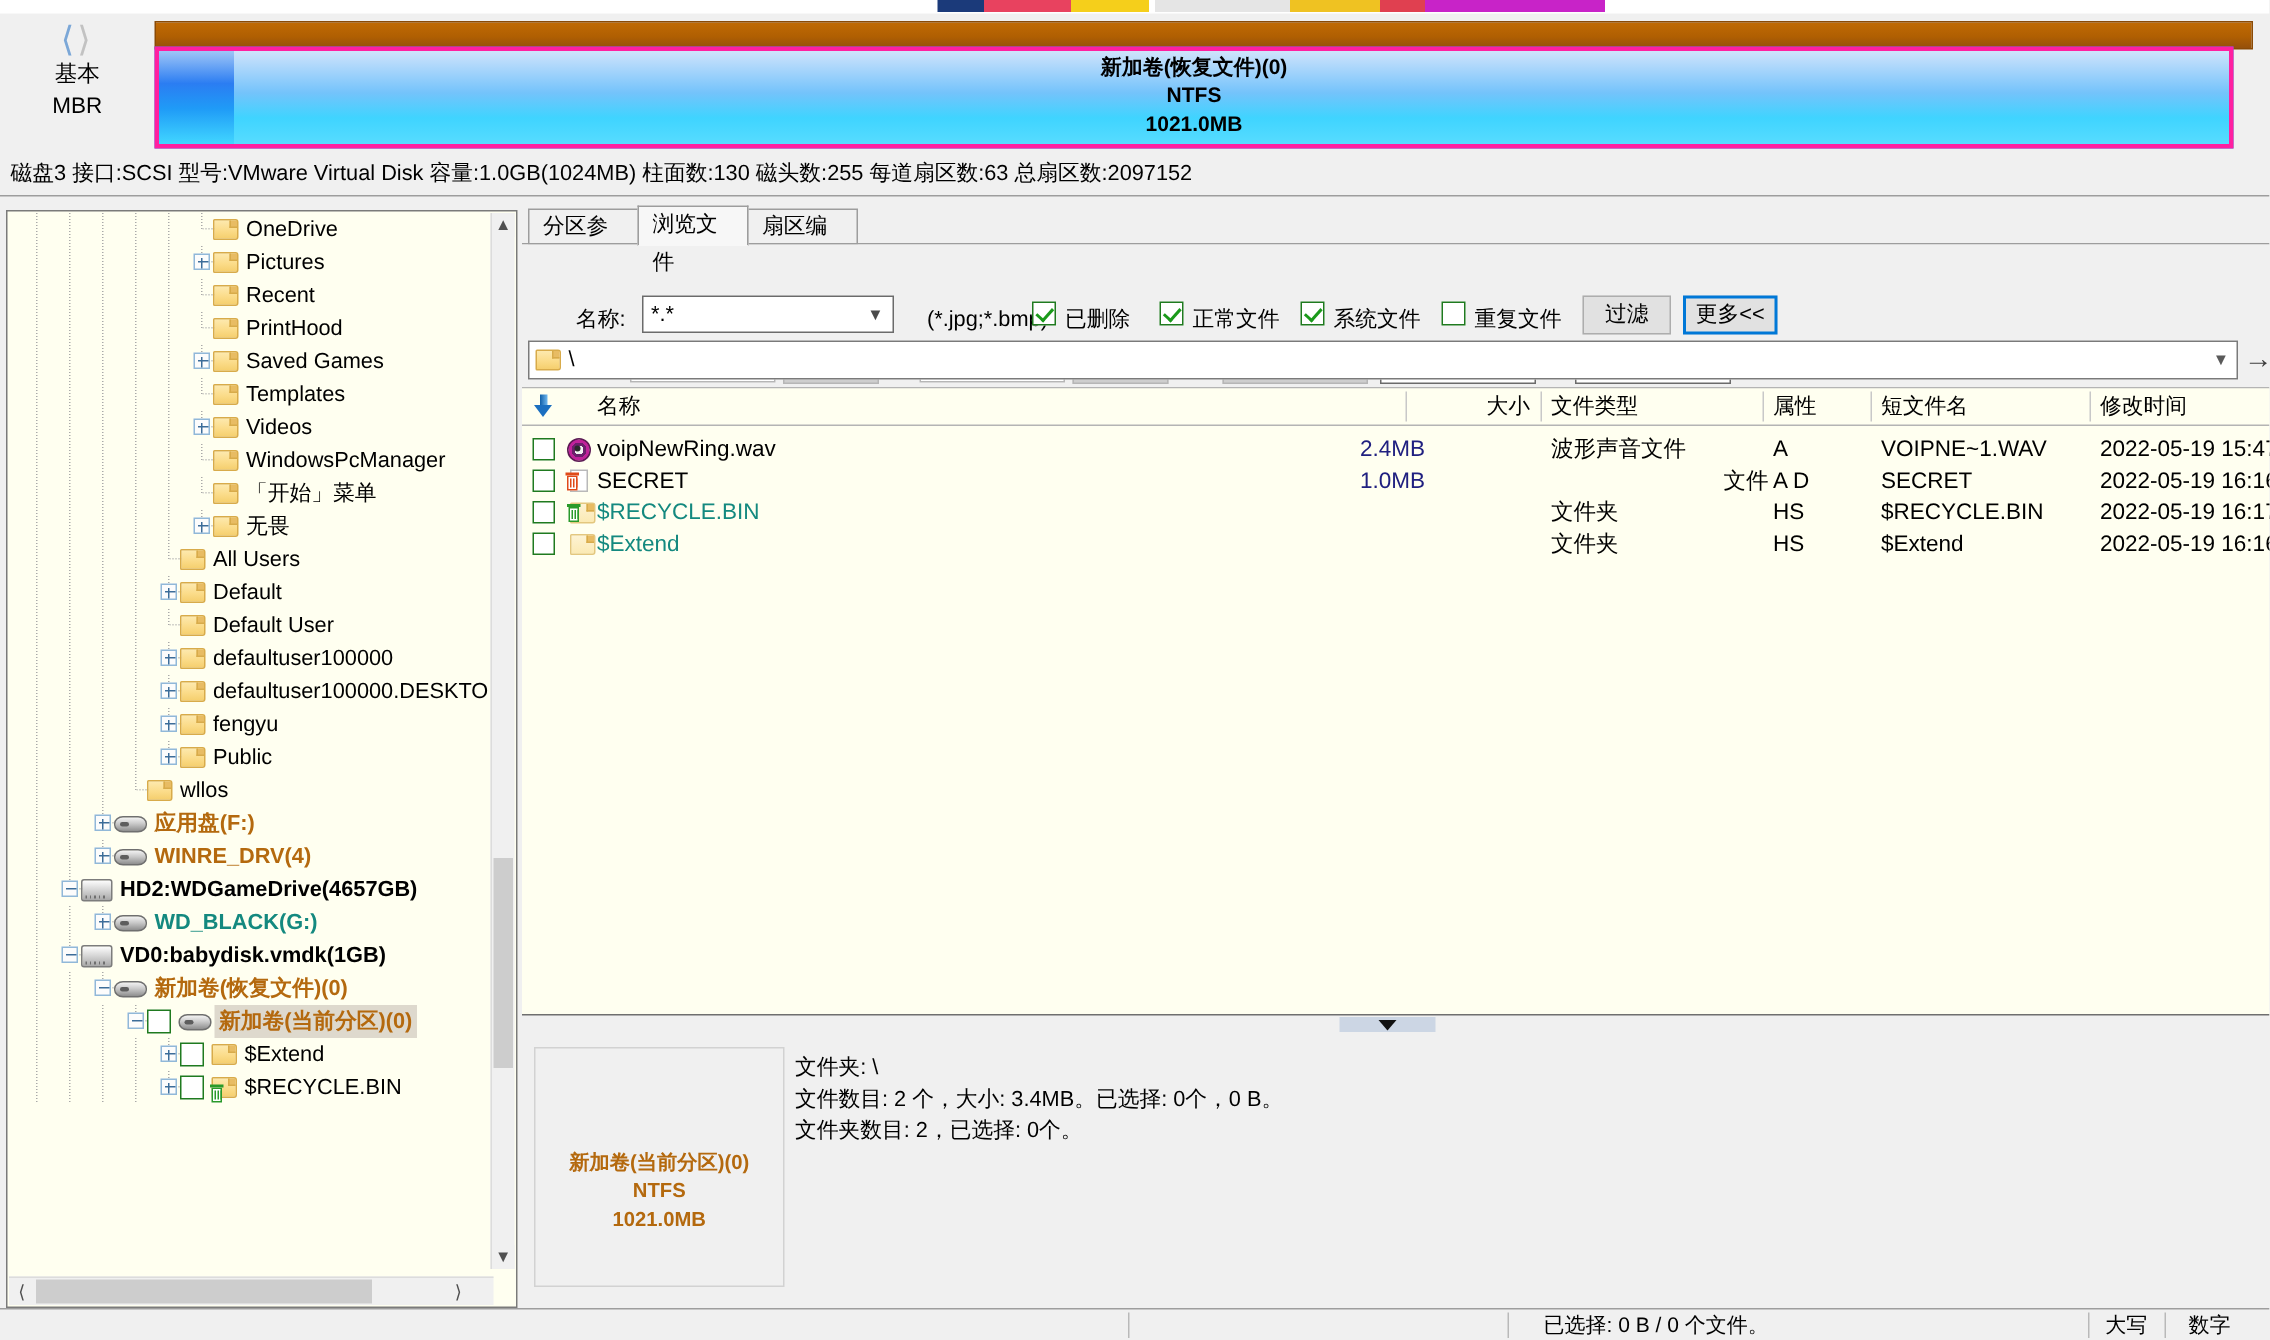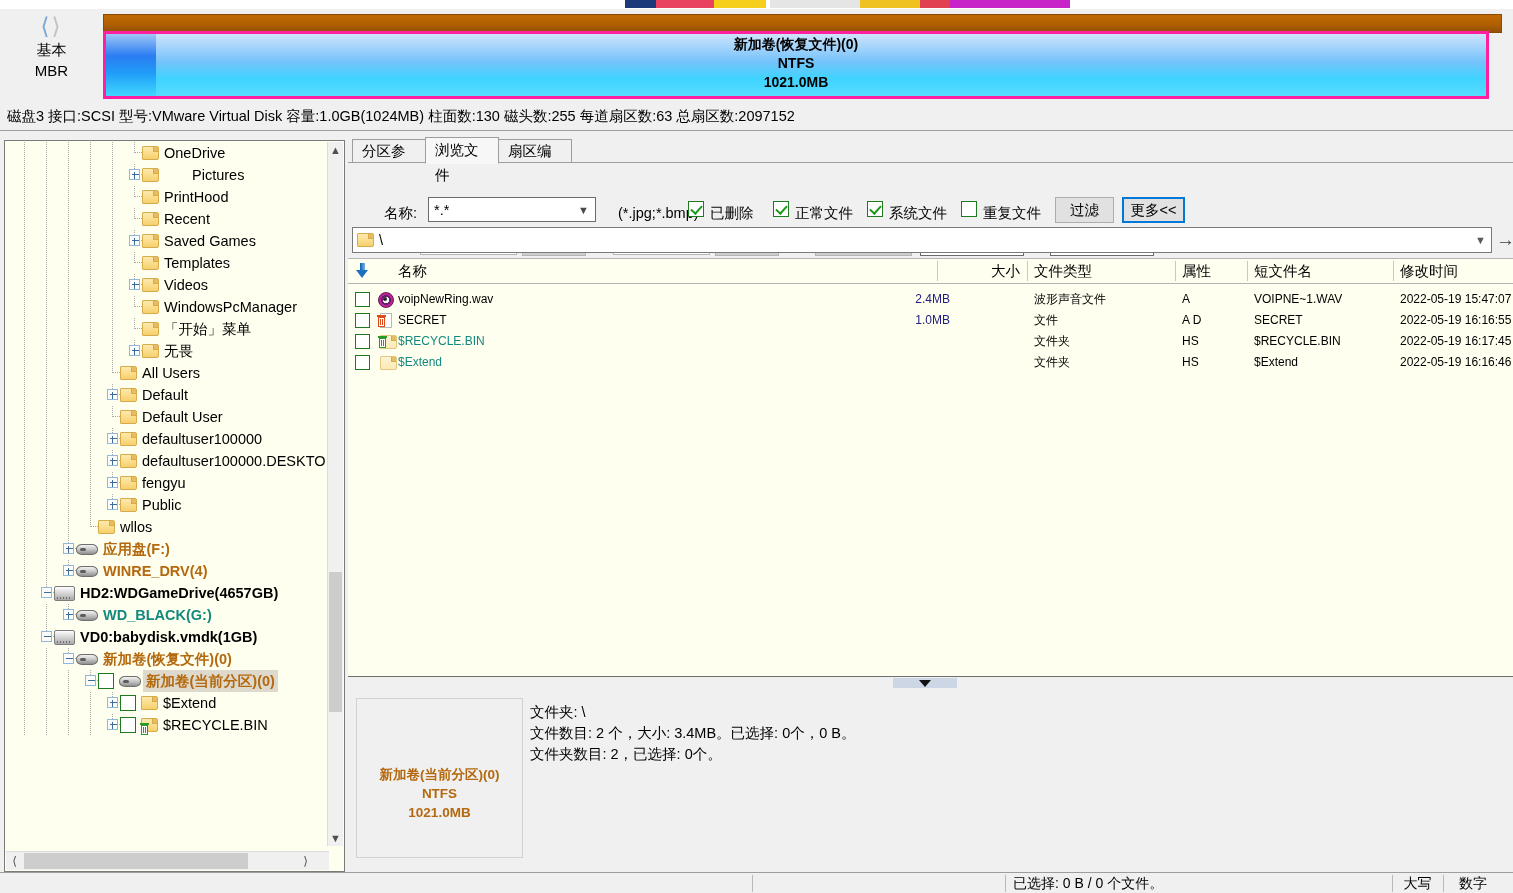--- a/index.html
+++ b/index.html
@@ -134,21 +134,21 @@
   .fhead{position:absolute;left:0;top:0;width:1165px;height:24px;background:#fffff0;
      border-bottom:1px solid #b4b4b4;}
   .fhead .hc{position:absolute;top:0;line-height:24px;font-size:14.5px;padding-left:6px;box-sizing:border-box;font-family:Liberation Serif, serif;}
   .hsep{position:absolute;top:2px;width:1px;height:20px;background:#c8c8c8;}
   .sortarrow{position:absolute;left:8px;top:4px;width:13px;height:16px;}
   .sortarrow .st{position:absolute;left:4px;top:0;width:5px;height:8px;
      background:linear-gradient(to right,#0f5ea8,#6fb7ef);}
   .sortarrow .sh{position:absolute;left:0;top:7px;width:0;height:0;
      border-left:6.5px solid transparent;border-right:6.5px solid transparent;border-top:8px solid #1b6fc0;}
 
-  .frow{position:absolute;left:0;width:1165px;height:21px;font-size:12px;line-height:21px;}
+  .frow{position:absolute;left:0;width:1165px;height:21px;font-size:15px;line-height:21px;}
   .frow .c{position:absolute;top:0;}
   .fcb{position:absolute;left:355px;top:3px;width:15px;height:15px;background:#fff;border:1px solid #1f7a1f;box-sizing:border-box;}
   .ficon{position:absolute;left:378px;top:3px;width:16px;height:16px;}
 
   .icon-disc{width:16px;height:16px;border-radius:50%;
      background:radial-gradient(circle at 50% 50%,#f4f4f4 0 3px,#6b1f6b 3px 5px,#c0219a 5px 7px,#a01d78 7px 8px);
      border:1px solid #5c1a54;box-sizing:border-box;}
   .icon-disc:after{content:"";position:absolute;left:5px;top:5px;width:4px;height:4px;
      background:#2a2a2a;border-radius:50%;}
   .icon-doc{position:absolute;left:2px;top:0;width:12px;height:15px;background:#fff;
@@ -169,21 +169,21 @@
   .infopanel{position:absolute;left:348px;top:688px;width:1165px;height:178px;background:#f0f0f0;}
   .minimap{position:absolute;left:8px;top:10px;width:167px;height:160px;
      background:#f0f0f0;border:1px solid #d2d2d2;box-sizing:border-box;}
   .minimap .mt{position:absolute;left:0;right:0;top:66px;text-align:center;color:#b4690e;
      font-weight:bold;font-size:13.5px;line-height:19px;}
   .infotext{position:absolute;left:182px;top:14px;font-size:14.5px;line-height:21px;color:#000;white-space:nowrap;}
 
   .statusbar{position:absolute;left:0;top:872px;width:1513px;height:21px;background:#f0f0f0;
      border-top:1px solid #9d9d9d;}
   .statusbar .seg{position:absolute;top:0;height:21px;line-height:21px;font-size:14px;
-     padding-left:8px;box-sizing:border-box;}
+     padding-left:24px;box-sizing:border-box;}
   .vdiv{position:absolute;top:2px;width:1px;height:17px;background:#b9b9b9;}
 </style>
 </head>
 <body>
 
 <div class="app">
 
   <div class="toolstrip">
     <div class="tsitem" style="left:625px;width:55px;background:#1b3a7a;"></div>
     <div class="tsitem" style="left:656px;width:58px;background:#e8425f;"></div>
@@ -240,47 +240,47 @@
           <div class="gline" style="left: 40px;"></div>
           <div class="gline" style="left: 62px;"></div>
           <div class="gline" style="left: 84px;"></div>
           <div class="gline" style="left: 106px;"></div>
           <div class="elbow" style="left: 128px; top: 0px; height: 11px;"></div>
           <div class="dashr" style="left: 129px;"></div>
           <div class="plus p" style="left: 123px;"></div>
           <div class="folder" style="left: 136px;">
             <i></i>
           </div>
-          <span class="tlabel" style="left: 155px; margin-left: 28px;">Pictures</span>
+          <span class="tlabel" style="left: 155px;">Pictures</span>
+        </div>
+        <div class="trow">
+          <div class="gline" style="left: 18px;"></div>
+          <div class="gline" style="left: 40px;"></div>
+          <div class="gline" style="left: 62px;"></div>
+          <div class="gline" style="left: 84px;"></div>
+          <div class="gline" style="left: 106px;"></div>
+          <div class="elbow" style="left: 128px; top: 0px; height: 11px;"></div>
+          <div class="dashr" style="left: 129px;"></div>
+          <div class="folder" style="left: 136px;">
+            <i></i>
+          </div>
+          <span class="tlabel" style="left: 155px;">Recent</span>
         </div>
         <div class="trow">
           <div class="gline" style="left: 18px;"></div>
           <div class="gline" style="left: 40px;"></div>
           <div class="gline" style="left: 62px;"></div>
           <div class="gline" style="left: 84px;"></div>
           <div class="gline" style="left: 106px;"></div>
           <div class="elbow" style="left: 128px; top: 0px; height: 11px;"></div>
           <div class="dashr" style="left: 129px;"></div>
           <div class="folder" style="left: 136px;">
             <i></i>
           </div>
           <span class="tlabel" style="left: 155px;">PrintHood</span>
-        </div>
-        <div class="trow">
-          <div class="gline" style="left: 18px;"></div>
-          <div class="gline" style="left: 40px;"></div>
-          <div class="gline" style="left: 62px;"></div>
-          <div class="gline" style="left: 84px;"></div>
-          <div class="gline" style="left: 106px;"></div>
-          <div class="elbow" style="left: 128px; top: 0px; height: 11px;"></div>
-          <div class="dashr" style="left: 129px;"></div>
-          <div class="folder" style="left: 136px;">
-            <i></i>
-          </div>
-          <span class="tlabel" style="left: 155px;">Recent</span>
         </div>
         <div class="trow">
           <div class="gline" style="left: 18px;"></div>
           <div class="gline" style="left: 40px;"></div>
           <div class="gline" style="left: 62px;"></div>
           <div class="gline" style="left: 84px;"></div>
           <div class="gline" style="left: 106px;"></div>
           <div class="elbow" style="left: 128px; top: 0px; height: 11px;"></div>
           <div class="dashr" style="left: 129px;"></div>
           <div class="plus p" style="left: 123px;"></div>
@@ -672,21 +672,21 @@
           <div class="fcb" style="left: 7px;"></div>
           <div class="ficon" style="left: 30px;">
             <div class="icon-doc"></div>
             <div class="icon-rtrash">
               <div class="lid"></div>
               <div class="can"></div>
             </div>
           </div>
           <div class="c" style="left: 50px; width: 250px; color: rgb(0, 0, 0);">SECRET</div>
           <div class="c" style="left: 520px; width: 82px; text-align: right; color: rgb(32, 32, 128);">1.0MB</div>
-          <div class="c" style="left: 686px; width: 145px;">文件</div>
+          <div class="c" style="left: 686px; width: 145px; text-align: right;">文件</div>
           <div class="c" style="left: 834px; width: 68px;">A D</div>
           <div class="c" style="left: 906px; width: 143px;">SECRET</div>
           <div class="c" style="left: 1052px; width: 230px;">2022-05-19 16:16:55</div>
         </div>
         <div class="frow" style="top: 72px;">
           <div class="fcb" style="left: 7px;"></div>
           <div class="ficon" style="left: 30px;">
             <div class="folder pale" style="left:2px;top:1px">
               <i></i>
             </div>

